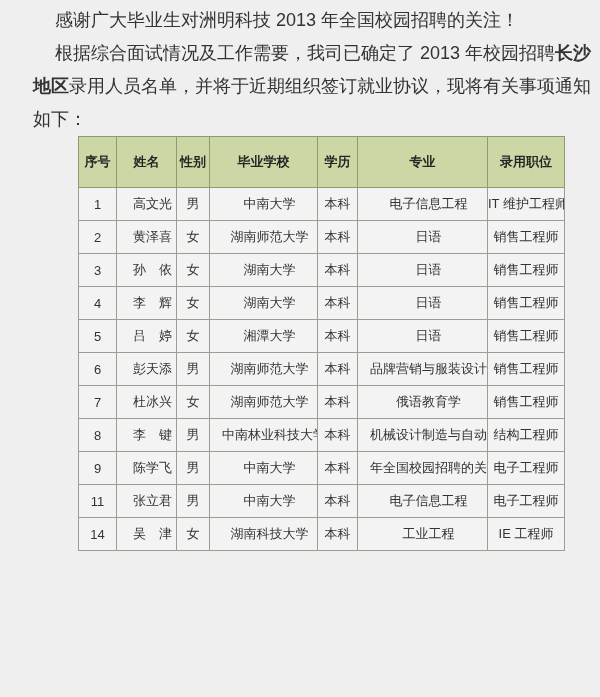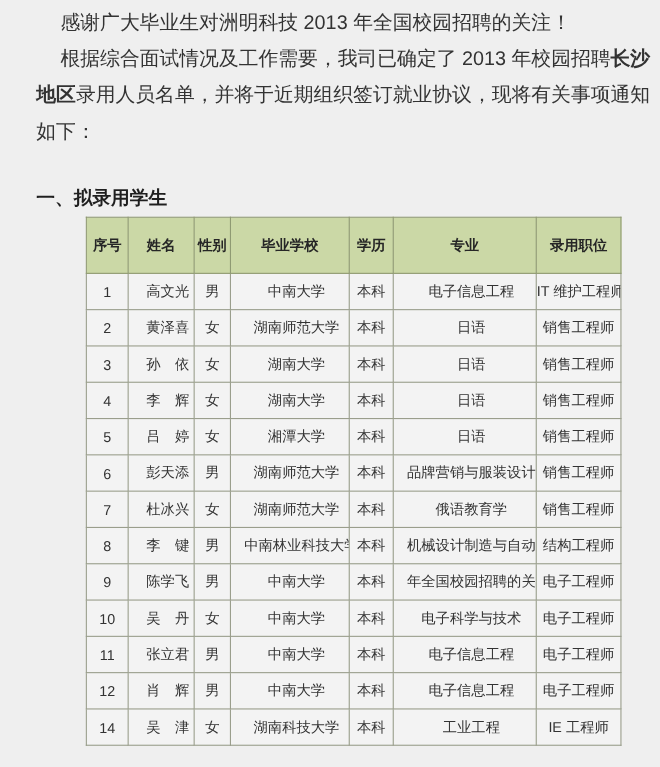--- a/index.html
+++ b/index.html
@@ -65,21 +65,20 @@
 </style>
 </head>
 <body>
 
 <div class="content">
 
   <p class="para"><span>感谢广大毕业生对洲明科技 2013 年全国校园招聘的关注！</span></p>
 
   <p class="para"><span>根据综合面试情况及工作需要，我司已确定了 2013 年校园招聘</span><b>长沙地区</b><span>录用人员名单，并将于近期组织签订就业协议，现将有关事项通知如下：</span></p>
 
-  <div class="section-heading">一、拟录用学生</div>
 
   <table class="roster">
     <colgroup>
       <col style="width:38px">
       <col style="width:60px">
       <col style="width:33px">
       <col style="width:108px">
       <col style="width:40px">
       <col style="width:130px">
       <col style="width:77px">
@@ -171,47 +170,29 @@
         <tr>
           <td class="c">9</td>
           <td class="l">陈学飞</td>
           <td class="c">男</td>
           <td class="l">中南大学</td>
           <td class="c">本科</td>
           <td class="l">年全国校园招聘的关注</td>
           <td class="c">电子工程师</td>
         </tr>
         <tr>
-          <td class="c">10</td>
-          <td class="l">吴　丹</td>
-          <td class="c">女</td>
-          <td class="l">中南大学</td>
-          <td class="c">本科</td>
-          <td class="l">电子科学与技术</td>
-          <td class="c">电子工程师</td>
-        </tr>
-        <tr>
           <td class="c">11</td>
           <td class="l">张立君</td>
           <td class="c">男</td>
           <td class="l">中南大学</td>
           <td class="c">本科</td>
           <td class="l">电子信息工程</td>
           <td class="c">电子工程师</td>
         </tr>
         <tr>
-          <td class="c">12</td>
-          <td class="l">肖　辉</td>
-          <td class="c">男</td>
-          <td class="l">中南大学</td>
-          <td class="c">本科</td>
-          <td class="l">电子信息工程</td>
-          <td class="c">电子工程师</td>
-        </tr>
-        <tr>
           <td class="c">14</td>
           <td class="l">吴　津</td>
           <td class="c">女</td>
           <td class="l">湖南科技大学</td>
           <td class="c">本科</td>
           <td class="l">工业工程</td>
           <td class="c">IE 工程师</td>
         </tr>
       </tbody>
   </table>

